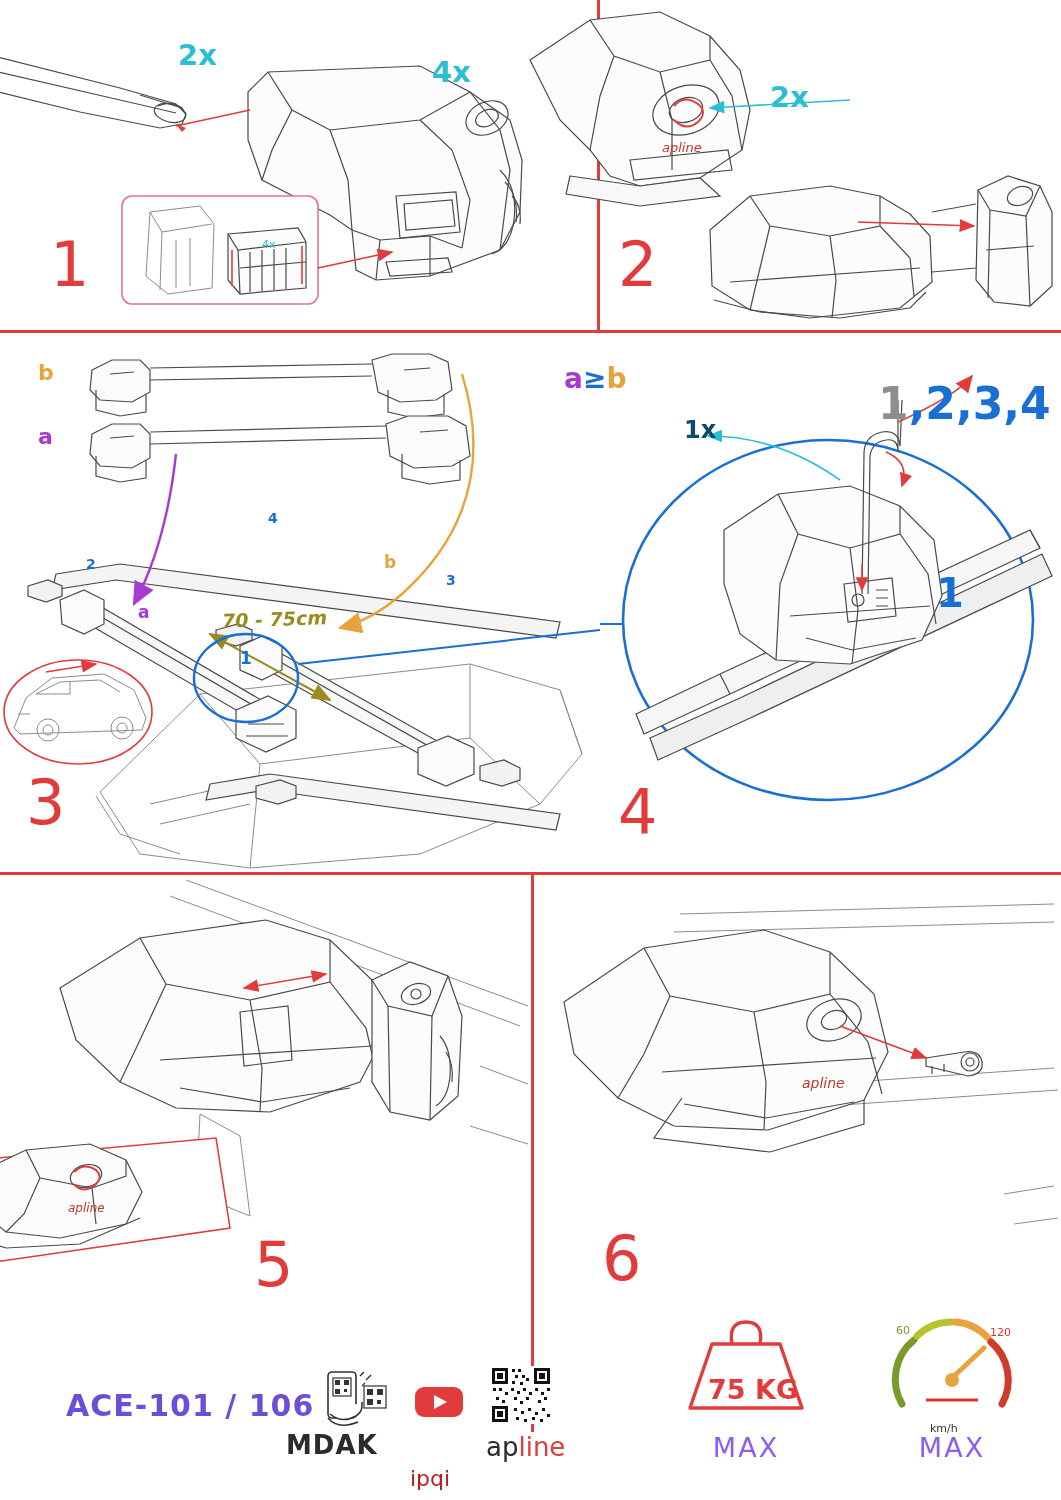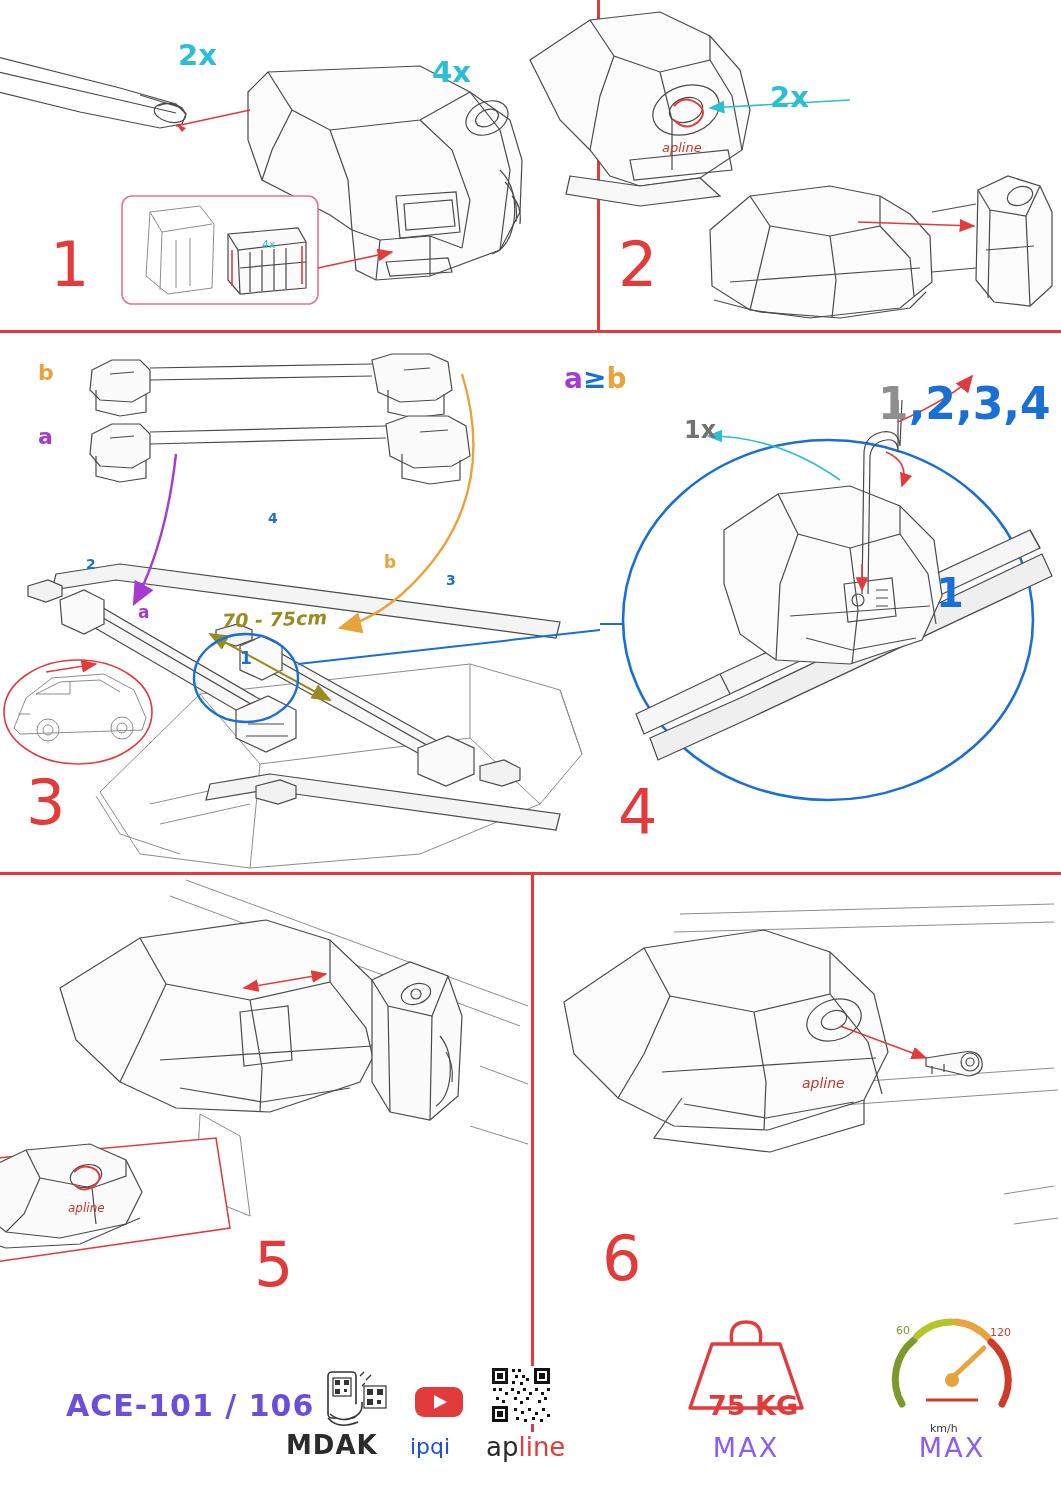--- a/index.html
+++ b/index.html
@@ -12,27 +12,27 @@
   .stepnum{font-family:"DejaVu Sans",sans-serif;font-weight:400;color:#e23b3b;font-size:62px;line-height:1;}
   .qty{font-family:"DejaVu Sans",sans-serif;font-size:29px;color:#2bbfd4;font-weight:600;}
   .lbl-b{color:#e8a33d;font-weight:bold;font-size:22px;}
   .lbl-a{color:#a63ad1;font-weight:bold;font-size:22px;}
   .ab{font-weight:bold;font-size:28px;}
   .dim{color:#9a8b1e;font-style:italic;font-weight:bold;font-size:19px;}
   .big1234{font-size:44px;font-weight:bold;}
   .g1{color:#8e8e8e;}
   .b1{color:#1a6fd4;}
   .one-blue{color:#1a6fd4;font-size:40px;font-weight:bold;}
-  .onex{color:#737373;font-size:24px;font-weight:600;}
+  .onex{color:#0c4a6e;font-size:24px;font-weight:600;}
   .smallnum{font-size:14px;font-weight:bold;color:#333;}
   .footer-code{color:#6b4fd8;font-size:30px;font-weight:bold;letter-spacing:1px;}
   .brand{font-size:27px;font-weight:bold;color:#1a1a1a;}
   .brand .pink{color:#e2356a;}
   .mdak{font-size:26px;color:#2b2b2b;letter-spacing:1px;}
-  .ipqi{font-size:22px;color:#1d4ed8;}
+  .ipqi{font-size:22px;color:#b91c1c;margin-top:32px;}
   .apline{font-size:26px;color:#2b2b2b;}
   .apline .red{color:#e23b3b;}
   .maxlabel{font-size:27px;color:#8b5cf6;letter-spacing:2px;text-align:center;}
   .kg{font-size:27px;font-weight:bold;color:#e23b3b;}
   .kmh{font-size:11px;color:#333;}
   .lineart{stroke:#4a4a4a;fill:none;stroke-width:1.2;}
   .lineart-l{stroke:#8c8c8c;fill:none;stroke-width:1;}
   .redline{stroke:#e23b3b;stroke-width:1.6;fill:none;}
   .blueline{stroke:#1a6fd4;stroke-width:2;fill:none;}
   .cyanline{stroke:#2bbfd4;stroke-width:1.6;fill:none;}
@@ -512,21 +512,21 @@
       </g>
     </svg>
     <div class="apline" style="position:absolute;left:486px;top:72px;">
       <span>ap</span><span class="red">line</span>
     </div>
 
     <svg style="position:absolute;left:676px;top:-52px;" width="140" height="110" viewBox="0 0 140 110">
       <path d="M36 36 L104 36 L126 100 L14 100 Z" fill="none" stroke="#e23b3b" stroke-width="3.4" stroke-linejoin="round"></path>
       <path d="M56 36 q-4 -22 14 -22 q18 0 14 22" fill="none" stroke="#e23b3b" stroke-width="3.4"></path>
     </svg>
-    <div class="kg" style="position:absolute;left:708px;top:14px;margin-top:16px;">75 KG</div>
+    <div class="kg" style="position:absolute;left:708px;top:14px;">75 KG</div>
     <div class="maxlabel" style="position:absolute;left:686px;top:72px;width:120px;">MAX</div>
 
     <svg style="position:absolute;left:886px;top:-60px;" width="132" height="124" viewBox="0 0 132 124">
       <path d="M16 104 A50 50 0 0 1 28 40" fill="none" stroke="#7a9a2b" stroke-width="7" stroke-linecap="round"></path>
       <path d="M31 36 A50 50 0 0 1 66 22" fill="none" stroke="#b7c32b" stroke-width="7" stroke-linecap="round"></path>
       <path d="M70 22 A50 50 0 0 1 102 38" fill="none" stroke="#e8a33d" stroke-width="7" stroke-linecap="round"></path>
       <path d="M105 42 A50 50 0 0 1 116 104" fill="none" stroke="#cf3b2b" stroke-width="7" stroke-linecap="round"></path>
       <path d="M66 78 L98 48" stroke="#e8a33d" stroke-width="5" stroke-linecap="round"></path>
       <circle cx="66" cy="80" r="7" fill="#e8a33d"></circle>
       <path d="M40 100 L92 100" stroke="#cf3b2b" stroke-width="3"></path>

